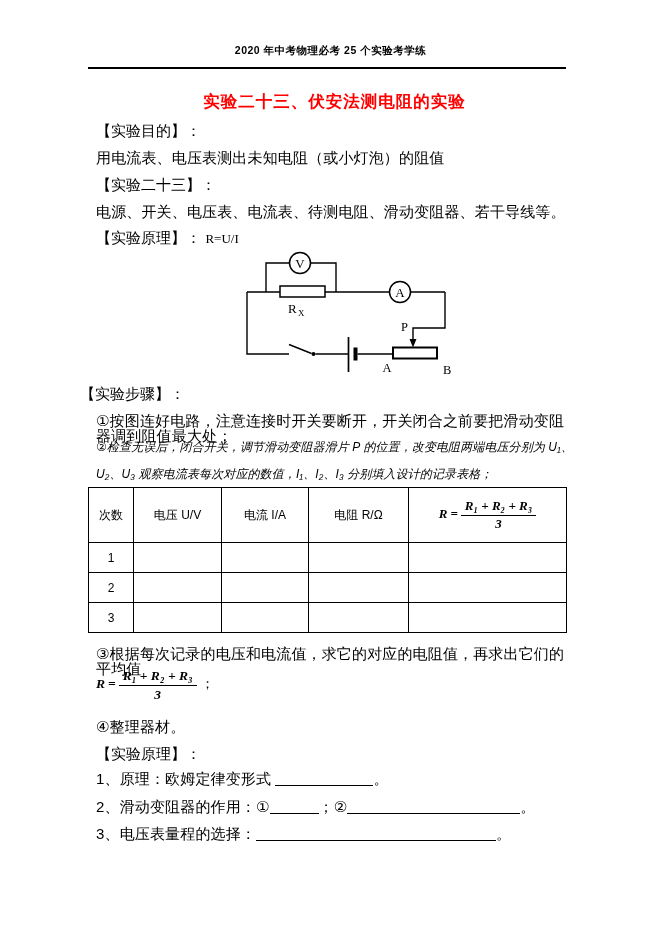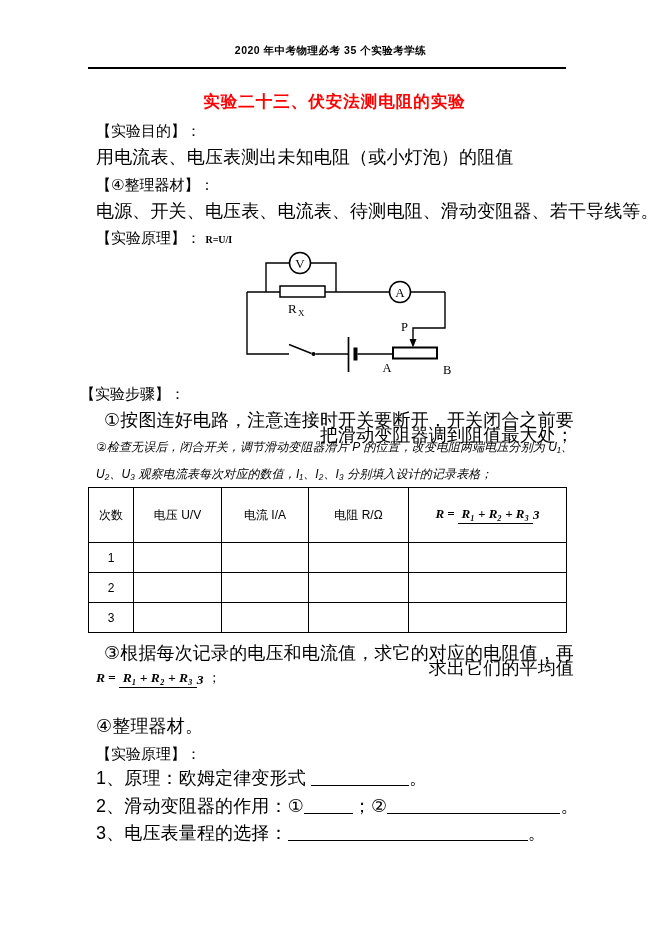--- a/index.html
+++ b/index.html
@@ -6,55 +6,55 @@
   body{
     width:661px;height:935px;position:relative;background:#ffffff;color:#000;
     font-family:"Liberation Sans","DejaVu Sans",sans-serif;
     overflow:hidden;
   }
   .abs{position:absolute;}
   .doc-header{top:44px;left:0;width:661px;text-align:center;font-size:10.5px;font-weight:bold;letter-spacing:0.5px;}
   .header-rule{top:67px;left:88px;width:478px;height:2px;background:#000;}
   .page-title{top:87px;left:0;width:661px;text-align:center;font-size:16.5px;font-weight:bold;margin:4px;letter-spacing:1px;}
   .sec-heading{font-size:15px;font-weight:normal;line-height:17px;}
-  .body-text{font-size:18px;line-height:15px;letter-spacing:0.15px;text-align:right;}
+  .body-text{font-size:15px;line-height:15px;letter-spacing:0.15px;}
   .para{font-size:12px;line-height:27px;letter-spacing:0.1px;font-style:italic;}
-  .principle-formula{font-family:"Liberation Serif","DejaVu Serif",serif;font-size:10px;font-weight:bold;}
+  .principle-formula{font-family:"Liberation Serif","DejaVu Serif",serif;font-size:13px;font-weight:normal;}
 
   
   table.data-table{border-collapse:collapse;table-layout:fixed;font-size:12px;}
   table.data-table td{border:1.4px solid #000;text-align:center;vertical-align:middle;padding:0;}
   .hdr-row td{height:54px;}
   .data-row td{height:29px;}
 
   
   .formula{font-family:"Liberation Serif","DejaVu Serif",serif;font-style:italic;font-weight:bold;font-size:13px;white-space:nowrap;}
   .formula .eq{padding:0 3px;}
-  .frac{display:inline-flex;flex-direction:row;align-items:center;vertical-align:middle;line-height:1.15;}
+  .frac{display:inline-flex;flex-direction:column;align-items:center;vertical-align:middle;line-height:1.15;}
   .frac .num{border-bottom:1.5px solid #000;padding:0 4px 1px 4px;}
   .frac .den{padding-top:1px;}
   .formula .suffix{font-style:normal;font-weight:normal;padding-left:4px;}
 
   
   .blank{display:inline-block;border-bottom:1.2px solid #000;height:13px;vertical-align:-2px;}
 
   svg text{font-family:"Liberation Serif","DejaVu Serif",serif;fill:#000;}
 </style>
 </head>
 <body>
 
-<div class="abs doc-header">2020 年中考物理必考 35 个实验考学练</div>
+<div class="abs doc-header">2020 年中考物理必考 25 个实验考学练</div>
 <div class="abs header-rule"></div>
 
 <h1 class="abs page-title" style="color: rgb(255, 0, 0);">实验二十三、伏安法测电阻的实验</h1>
 
 <div class="abs sec-heading" style="top:122px;left:96px">【实验目的】：</div>
 <div class="abs body-text" style="top:150px;left:96px">用电流表、电压表测出未知电阻（或小灯泡）的阻值</div>
 
-<div class="abs sec-heading" style="top:176px;left:96px">【④整理器材】：</div>
+<div class="abs sec-heading" style="top:176px;left:96px">【实验二十三】：</div>
 <div class="abs body-text" style="top:204px;left:96px">电源、开关、电压表、电流表、待测电阻、滑动变阻器、若干导线等。</div>
 
 <div class="abs" style="top:229px;left:96px">
   <span class="sec-heading">【实验原理】：</span>
   <span class="principle-formula">R=U/I</span>
 </div>
 
 <svg class="abs" style="left:240px;top:249px" width="222" height="128" viewBox="240 249 222 128">
   <g stroke="#000" stroke-width="1.4" fill="none">
 

